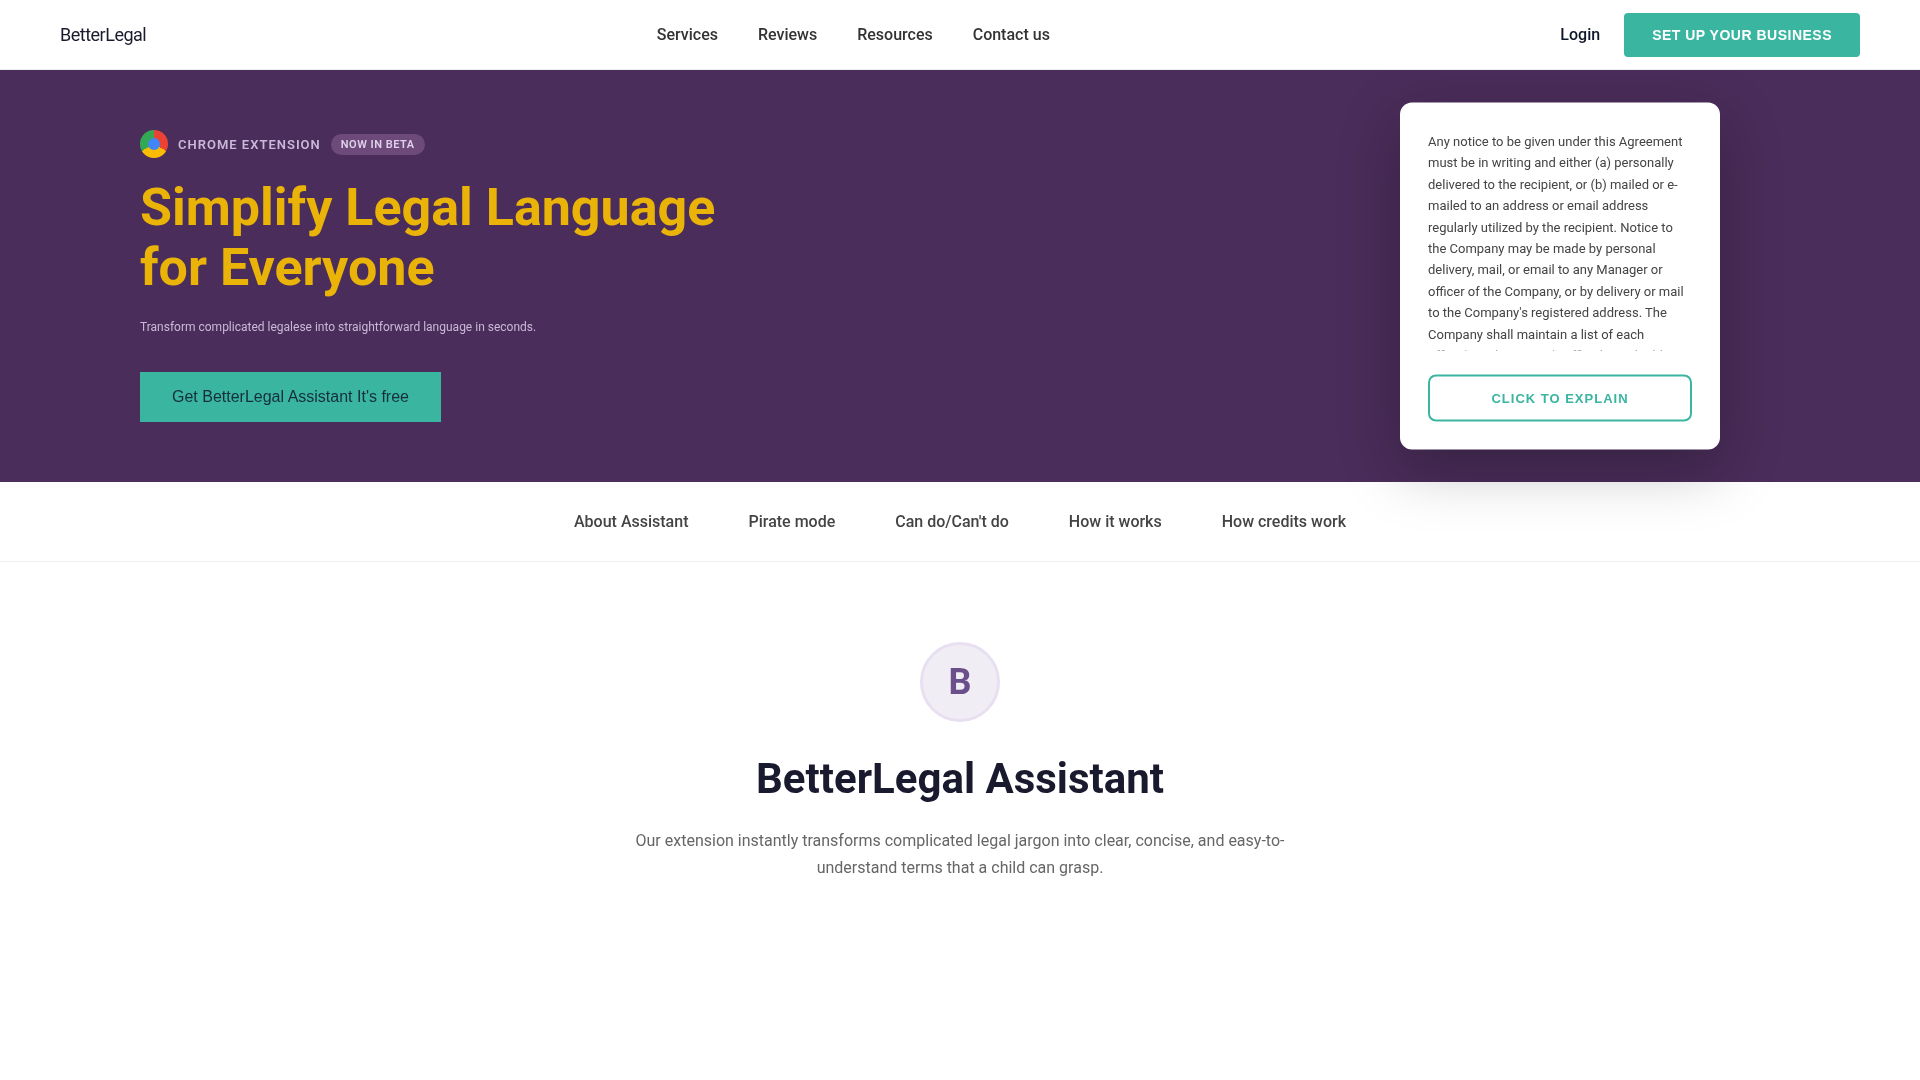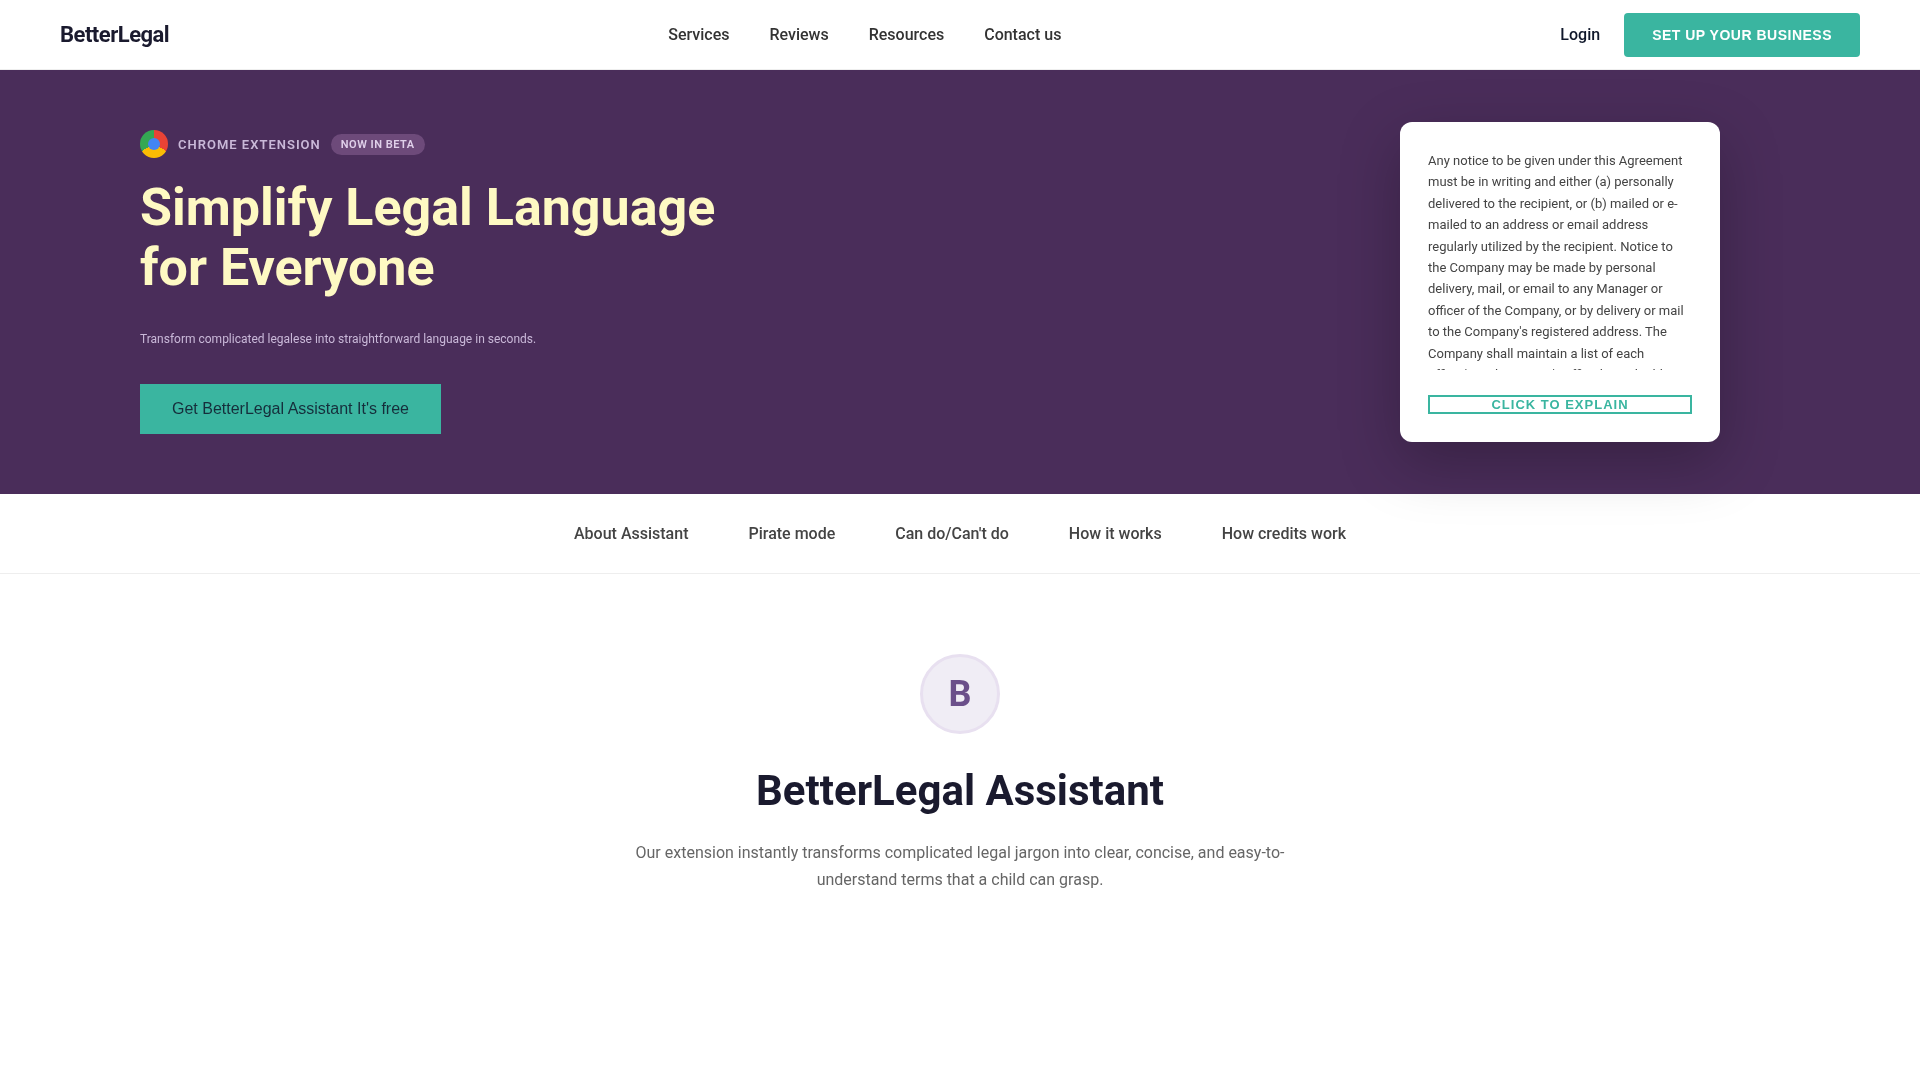--- a/index.html
+++ b/index.html
@@ -23,22 +23,22 @@
       justify-content: space-between;
       padding: 0 60px;
       height: 70px;
       background: #fff;
       border-bottom: 1px solid #eee;
       position: relative;
       z-index: 10;
     }
 
     .logo {
-      font-size: 22px;
-      font-weight: 700;
+      font-size: 18px;
+      font-weight: 400;
       color: #1a1a2e;
       letter-spacing: -0.5px;
     }
 
     .nav-links {
       display: flex;
       align-items: center;
       gap: 40px;
       list-style: none;
     }
@@ -133,23 +133,23 @@
       font-weight: 600;
       padding: 4px 10px;
       border-radius: 20px;
       letter-spacing: 0.5px;
       text-transform: uppercase;
     }
 
     .hero-title {
       font-size: 52px;
       font-weight: 700;
-      color: #fef9c3;
+      color: #eab308;
       line-height: 1.15;
-      margin-bottom: 32px;
+      margin-bottom: 20px;
     }
 
     .hero-subtitle {
       font-size: 12px;
       color: #c9b8d8;
       margin-bottom: 36px;
       line-height: 1.5;
     }
 
     .get-extension-btn {
@@ -188,26 +188,27 @@
       margin-bottom: 24px;
       max-height: 220px;
       overflow: hidden;
     }
 
     .explain-btn {
       width: 100%;
       border: 2px solid #3ab5a0;
       background: #fff;
       color: #3ab5a0;
+      padding: 14px;
       font-size: 13px;
       font-weight: 700;
       letter-spacing: 1px;
       text-transform: uppercase;
       cursor: pointer;
-      border-radius: 0;
+      border-radius: 8px;
     }
 
     
     .tabs-bar {
       display: flex;
       justify-content: center;
       align-items: center;
       gap: 60px;
       padding: 30px 0;
       border-bottom: 1px solid #eee;

